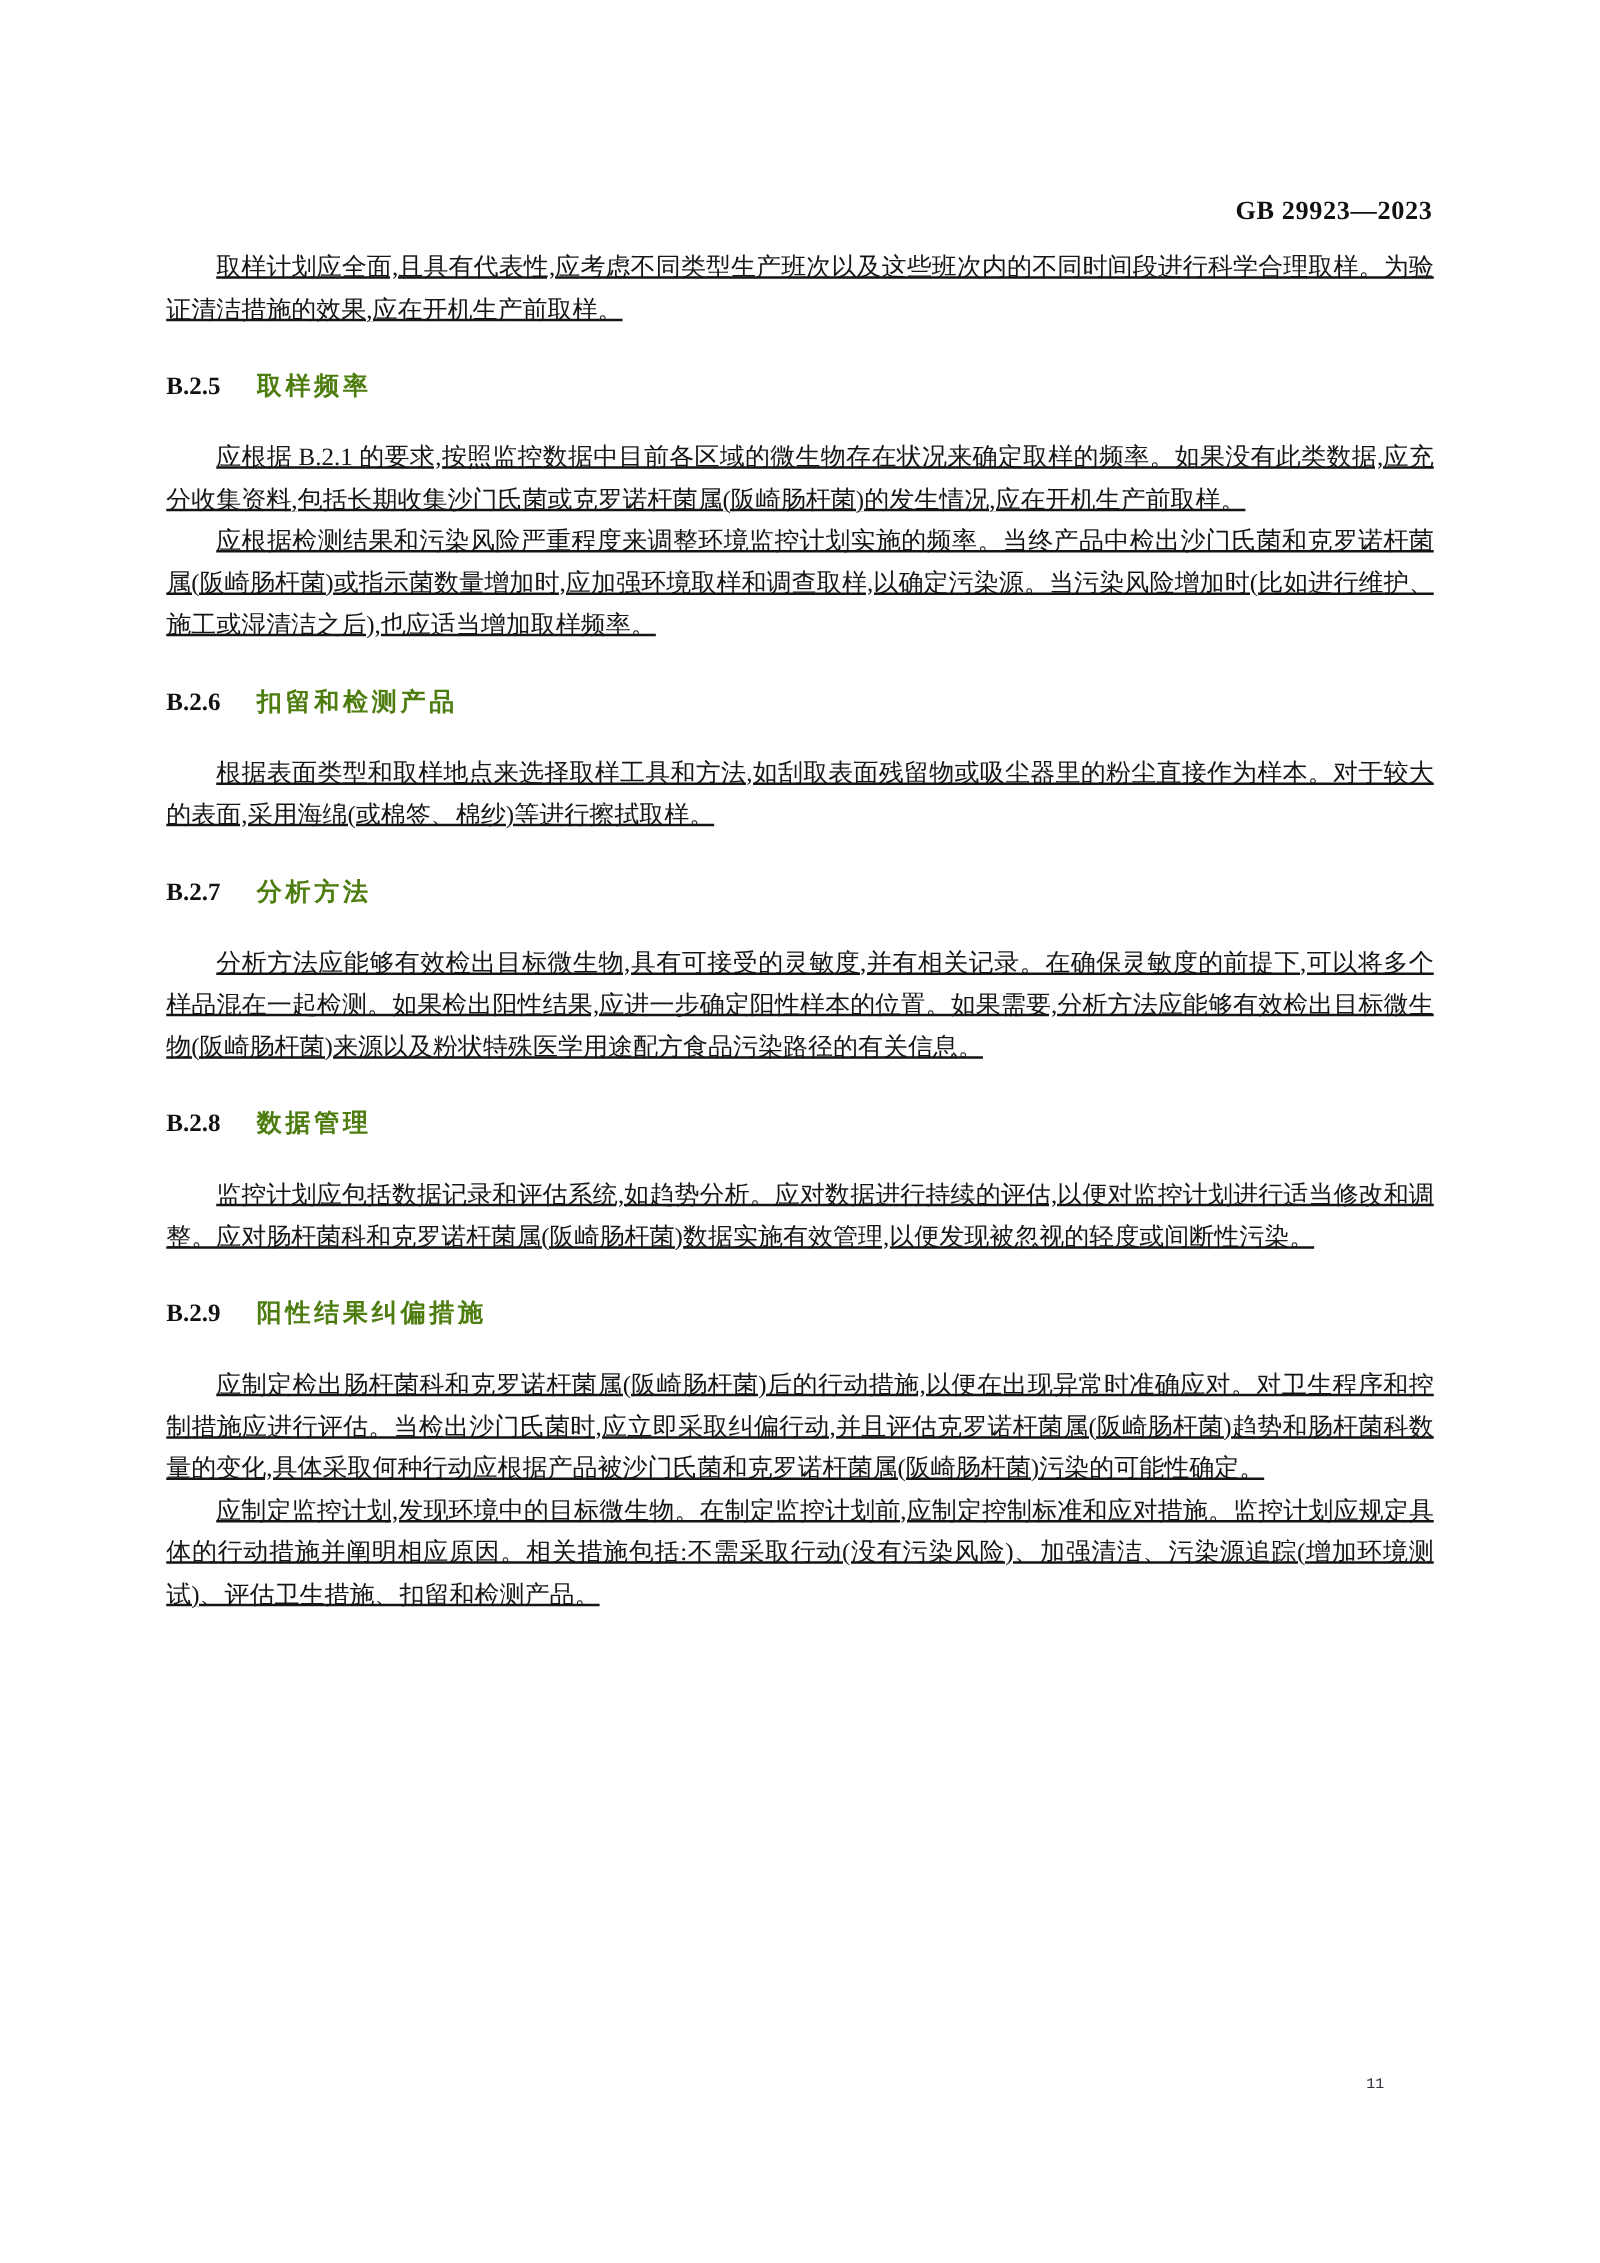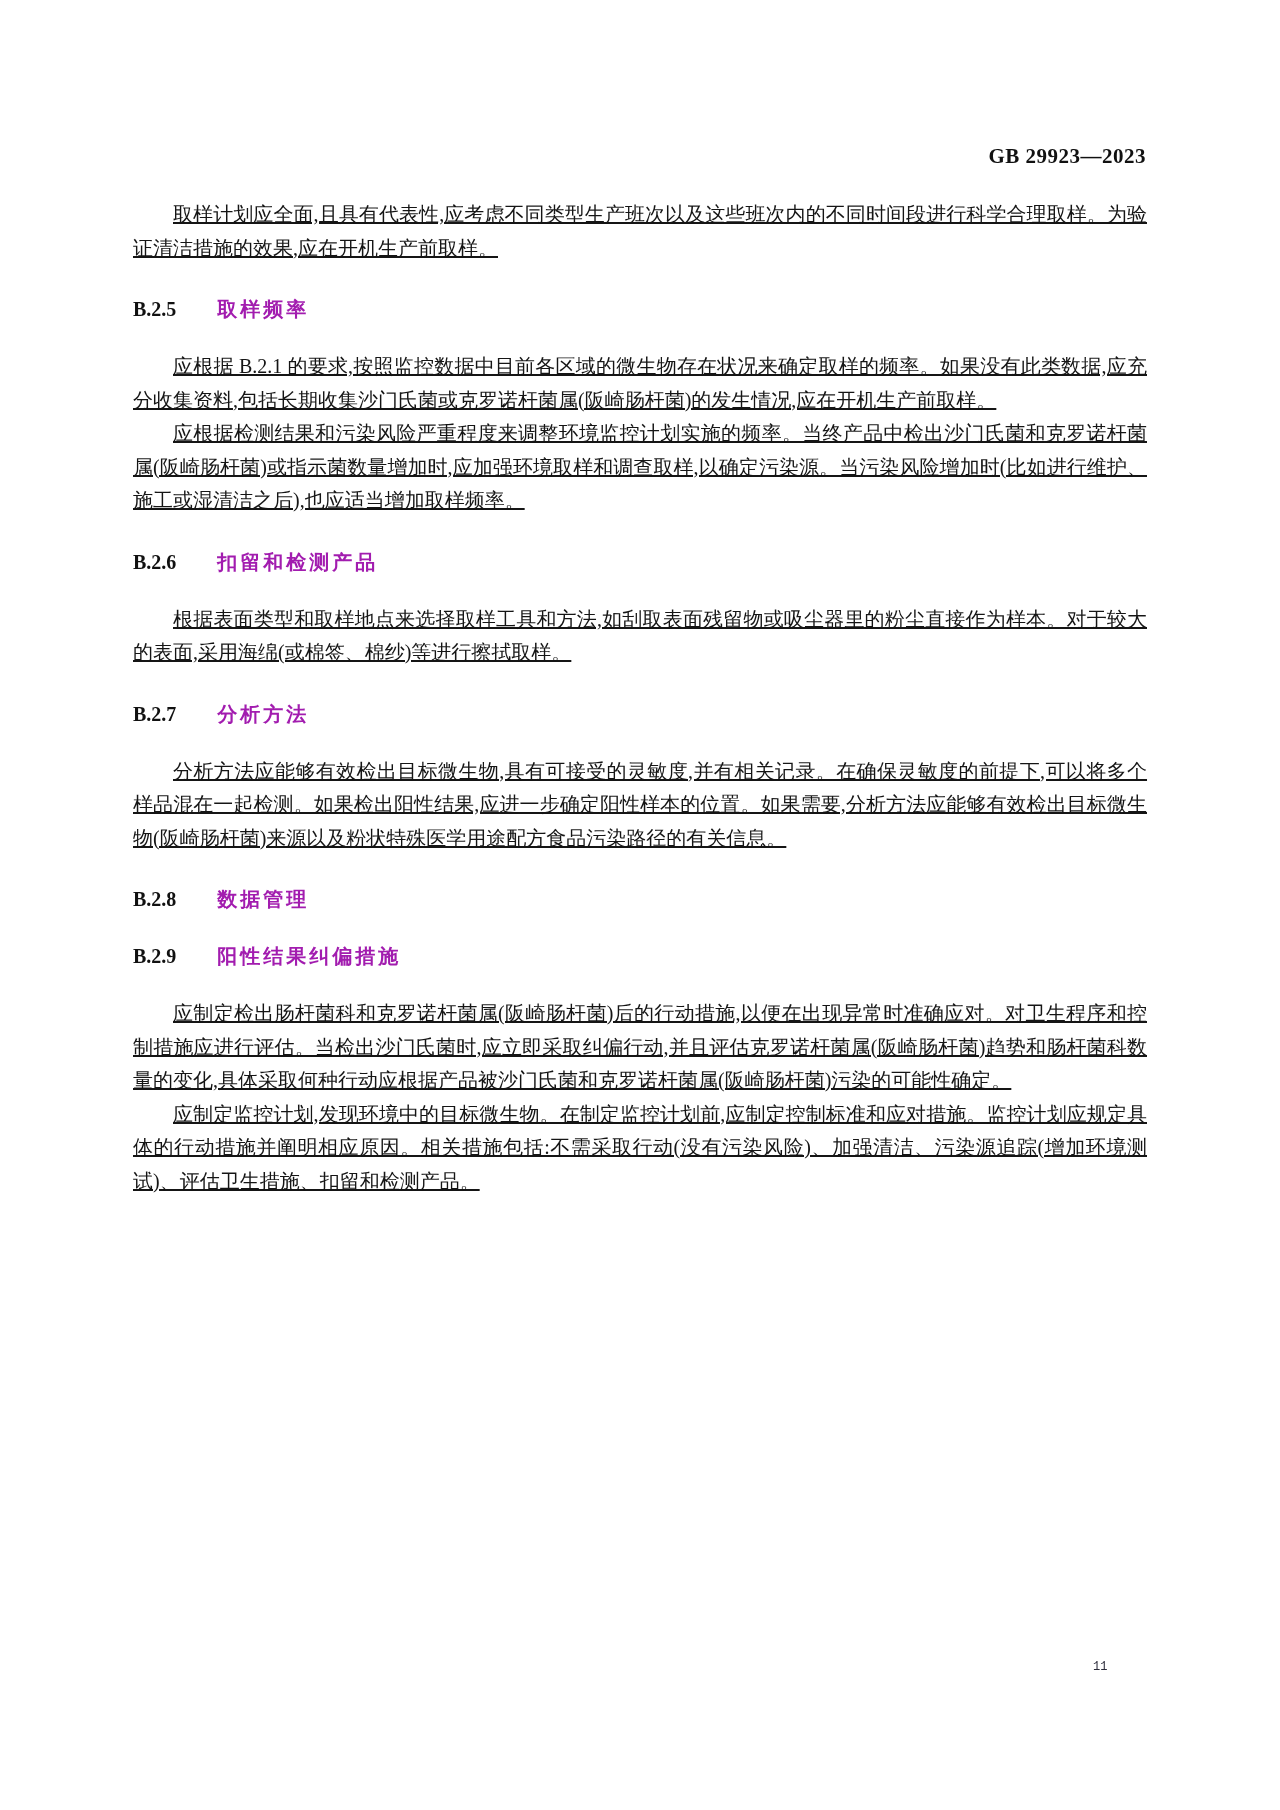--- a/index.html
+++ b/index.html
@@ -10,21 +10,21 @@
   .page {
     position: relative;
     width: 1280px;
     height: 1810px;
     background: #ffffff;
     overflow: hidden;
     color: #1a1a1a;
   }
   .std-code {
     position: absolute;
-    top: 144px;
+    top: 156px;
     right: 134px;
     font-family: "Liberation Serif", "DejaVu Serif", serif;
     font-size: 21px;
     font-weight: 700;
     letter-spacing: 0.5px;
     color: #111111;
   }
   .content {
     position: absolute;
     left: 133px;
@@ -48,23 +48,23 @@
     white-space: nowrap;
   }
   .sec-num {
     font-family: "Liberation Serif", "DejaVu Serif", serif;
     font-weight: 700;
     color: #111111;
   }
   .sec-title {
     font-family: "Liberation Sans", "DejaVu Sans", sans-serif;
     font-weight: 700;
-    margin-left: 36px;
+    margin-left: 24px;
     letter-spacing: 3px;
-    color: #a21caf;
+    color: #4d7c0f;
   }
   .page-number {
     position: absolute;
     top: 1660px;
     left: 1093px;
     font-family: Liberation Mono, monospace;
     font-size: 12px;
     color: #2b2b3a;
   }
 </style>
@@ -95,20 +95,21 @@
     <div class="section-heading">
       <span class="sec-num">B.2.7</span>
       <span class="sec-title">分析方法</span>
     </div>
     <p class="body-text">分析方法应能够有效检出目标微生物,具有可接受的灵敏度,并有相关记录。在确保灵敏度的前提下,可以将多个样品混在一起检测。如果检出阳性结果,应进一步确定阳性样本的位置。如果需要,分析方法应能够有效检出目标微生物(阪崎肠杆菌)来源以及粉状特殊医学用途配方食品污染路径的有关信息。</p>
 
     <div class="section-heading">
       <span class="sec-num">B.2.8</span>
       <span class="sec-title">数据管理</span>
     </div>
+    <p class="body-text">监控计划应包括数据记录和评估系统,如趋势分析。应对数据进行持续的评估,以便对监控计划进行适当修改和调整。应对肠杆菌科和克罗诺杆菌属(阪崎肠杆菌)数据实施有效管理,以便发现被忽视的轻度或间断性污染。</p>
 
     <div class="section-heading">
       <span class="sec-num">B.2.9</span>
       <span class="sec-title">阳性结果纠偏措施</span>
     </div>
     <p class="body-text">应制定检出肠杆菌科和克罗诺杆菌属(阪崎肠杆菌)后的行动措施,以便在出现异常时准确应对。对卫生程序和控制措施应进行评估。当检出沙门氏菌时,应立即采取纠偏行动,并且评估克罗诺杆菌属(阪崎肠杆菌)趋势和肠杆菌科数量的变化,具体采取何种行动应根据产品被沙门氏菌和克罗诺杆菌属(阪崎肠杆菌)污染的可能性确定。</p>
     <p class="body-text">应制定监控计划,发现环境中的目标微生物。在制定监控计划前,应制定控制标准和应对措施。监控计划应规定具体的行动措施并阐明相应原因。相关措施包括:不需采取行动(没有污染风险)、加强清洁、污染源追踪(增加环境测试)、评估卫生措施、扣留和检测产品。</p>
 
   </div>
 

